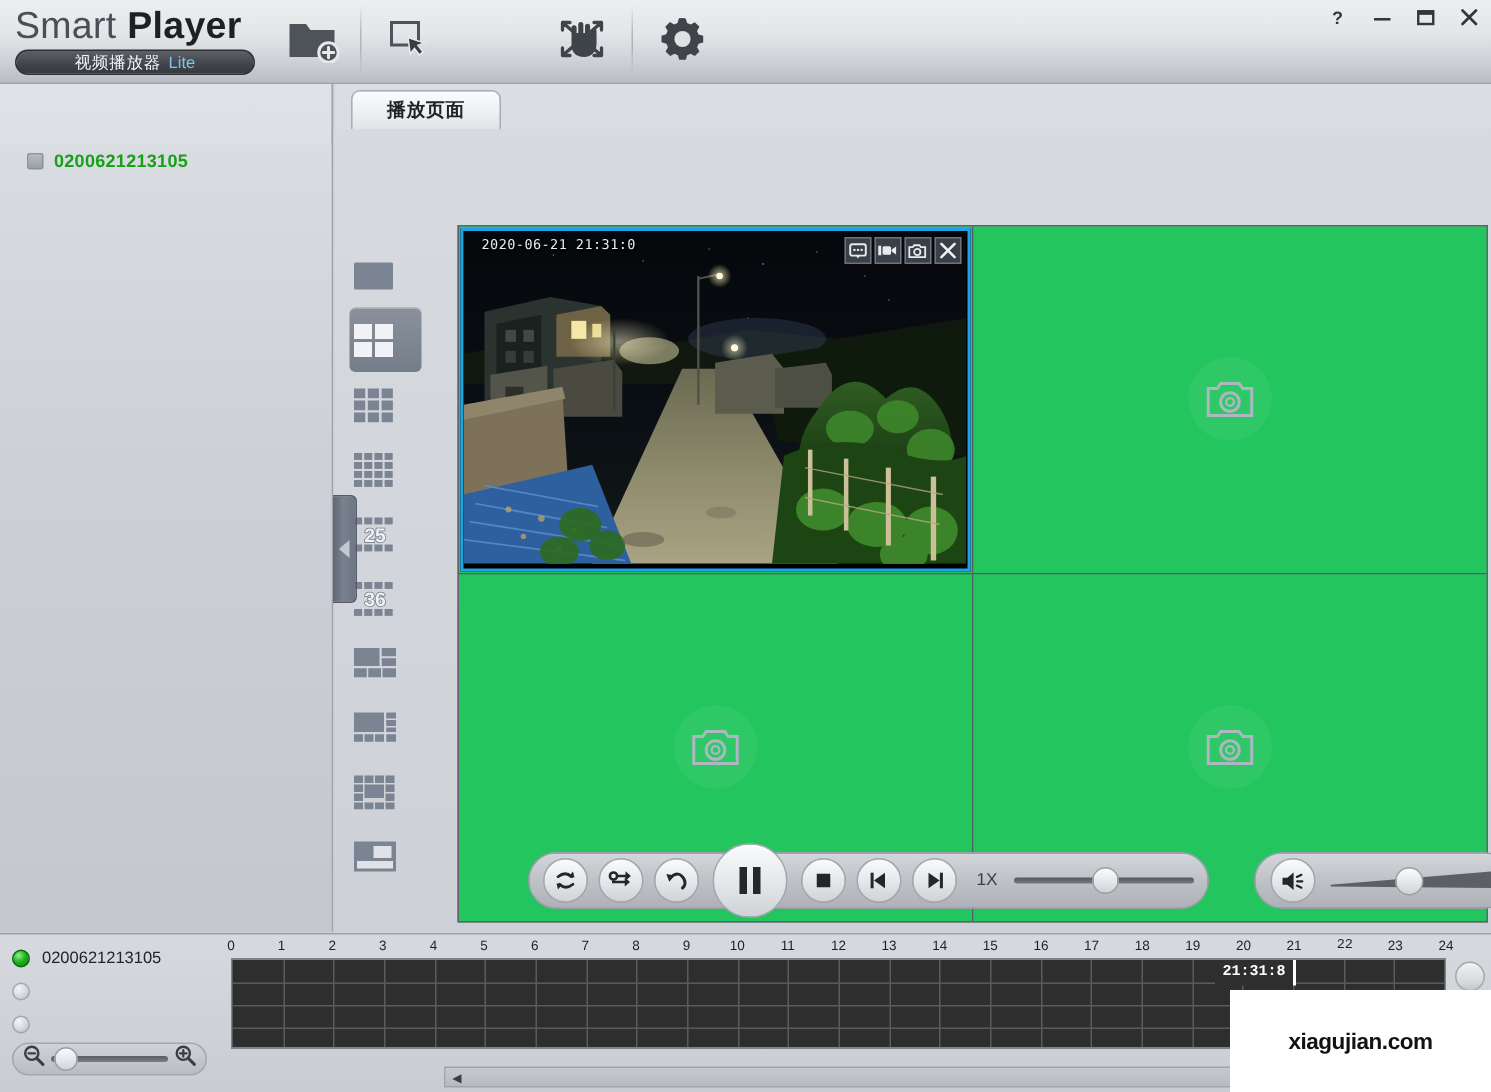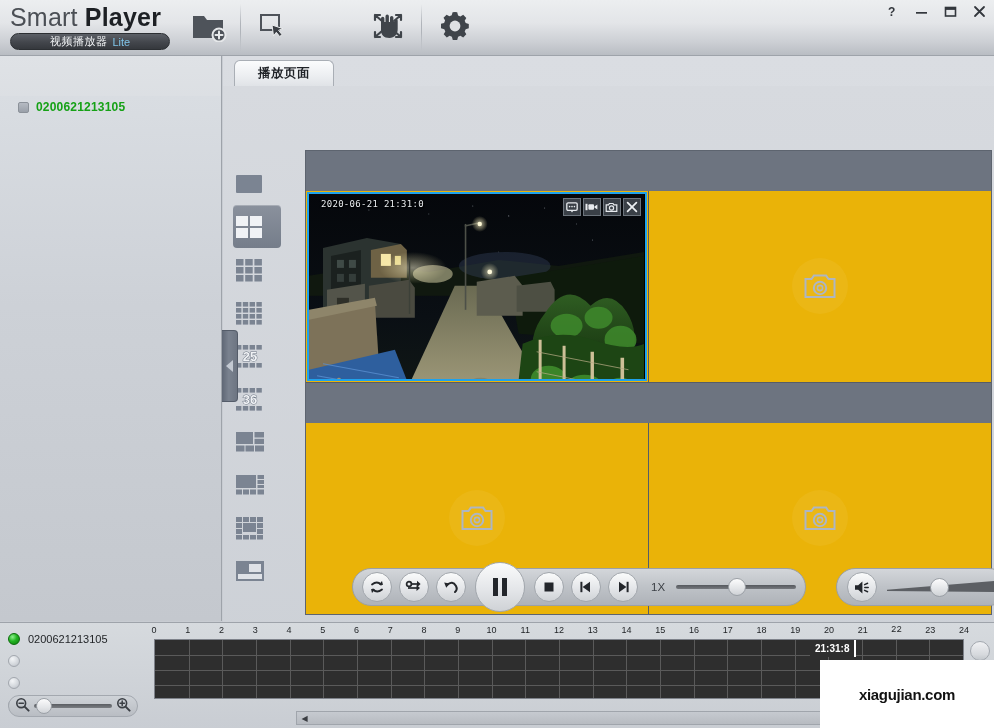--- a/index.html
+++ b/index.html
@@ -108,21 +108,21 @@
   }
   .rail-btn.active { background: linear-gradient(180deg,#8a919d 0%,#757d8a 100%); box-shadow: inset 0 1px 0 rgba(255,255,255,.25); }
 
   
   .grid {
     position: absolute; left: 82px; top: 64px; width: 687px; height: 465px;
     background: #6d7480; border: 1px solid #5d646f;
     display: grid; grid-template-columns: 1fr 1fr; grid-template-rows: 1fr 1fr;
   }
   .cell { position: relative; border-right: 1px solid #565d68; border-bottom: 1px solid #565d68;
-    display: flex; align-items: center; justify-content: center; background: #eab308; margin-top: 40px; }
+    display: flex; align-items: center; justify-content: center; background: #22c55e; }
   .cell:nth-child(2n) { border-right: none; }
   .cell:nth-child(n+3) { border-bottom: none; }
   .cam-placeholder { width: 56px; height: 56px; border-radius: 50%;
     background: rgba(255,255,255,.055); display: flex; align-items: center; justify-content: center; }
 
   .cell.live { padding: 0; }
   .live-inner { position: absolute; inset: 1px; border: 2px solid #1ea2ec; overflow: hidden; background: #000; }
   .video-canvas { position: absolute; inset: 0; }
   .vid-ts { position: absolute; left: 12px; top: 5px; font-size: 9px; color: #e8ecef;
     font-family: "DejaVu Sans Mono", monospace; letter-spacing: .3px;
@@ -811,21 +811,21 @@
             <div class="gl" style="left: 75%;"></div>
             <div class="gl" style="left: 79.1667%;"></div>
             <div class="gl" style="left: 83.3333%;"></div>
             <div class="gl" style="left: 87.5%;"></div>
             <div class="gl" style="left: 91.6667%;"></div>
             <div class="gl" style="left: 95.8333%;"></div>
             <div class="row-line" style="top: 15px;"></div>
             <div class="row-line" style="top: 30px;"></div>
             <div class="row-line" style="top: 45px;"></div>
           </div>
-        <div class="cursor-chip" id="cursor-chip" style="left: calc(87.5% - 52px);">
+        <div class="cursor-chip" id="cursor-chip" style="left: calc(87.5% - 52px); font-family: Liberation Mono, monospace;">
           <span>21:31:8</span>
         </div>
       </div>
       <div class="tl-scroll"></div>
       <div class="hscroll">
         <div class="hs-arrow">◀</div>
       </div>
     </div>
 
     <div class="watermark">

